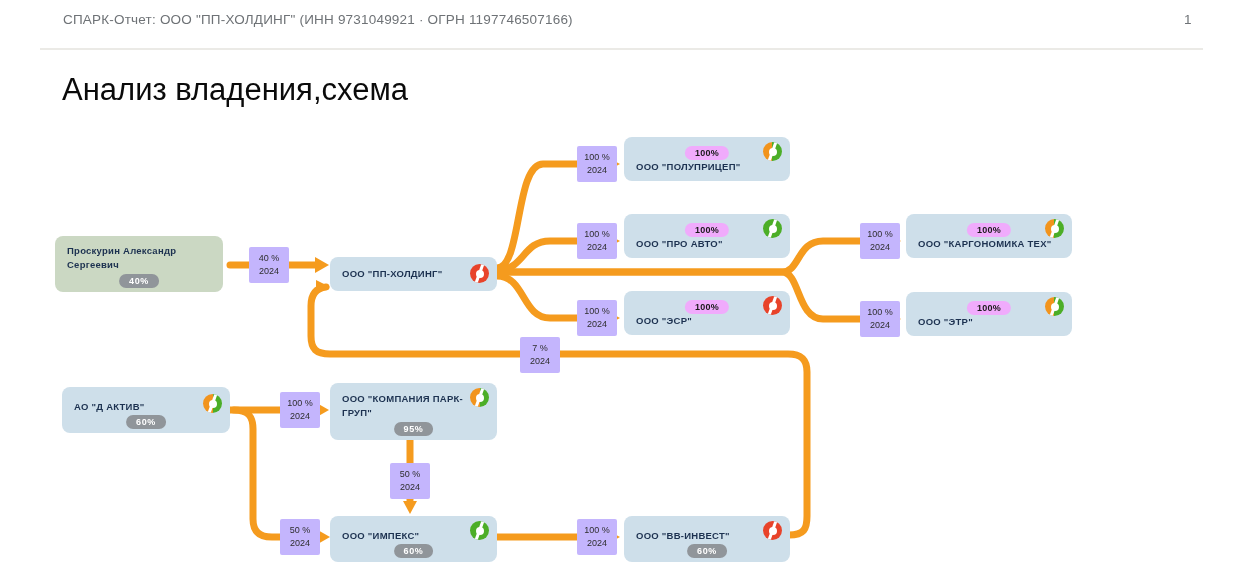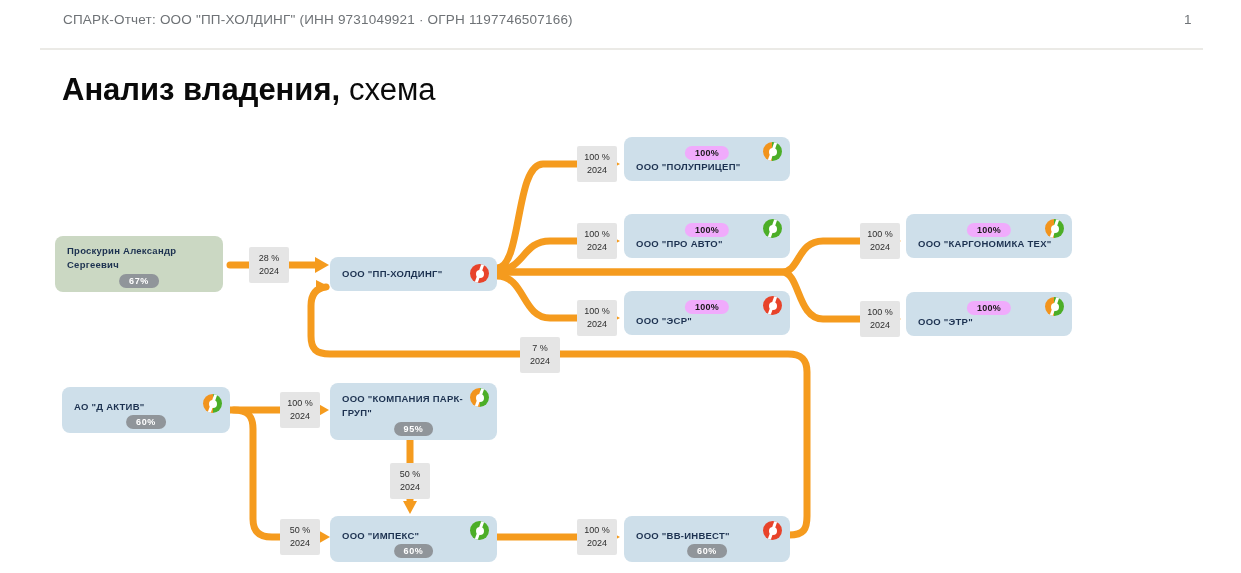--- a/index.html
+++ b/index.html
@@ -7,22 +7,22 @@
        font-family:"Liberation Sans", sans-serif;}
   .page{position:absolute;inset:0;}
 
   
   .report-header{position:absolute;left:63px;top:12px;font-size:13.5px;color:#6E7276;letter-spacing:.2px;}
   .page-number{position:absolute;left:1184px;top:12px;font-size:13.5px;color:#6E7276;}
   .header-divider{position:absolute;left:40px;top:48px;width:1163px;height:2px;background:#EBEAE6;}
 
   
   .page-title{position:absolute;left:62px;top:72px;font-size:31px;color:#0a0a0a;white-space:nowrap;}
-  .page-title .t-bold{font-weight:700;}
-  .page-title .t-light{font-weight:400;margin-left:9px;}
+  .page-title .t-bold{font-weight:400;}
+  .page-title .t-light{font-weight:400;}
 
   
   .edges-svg{position:absolute;left:0;top:0;z-index:1;}
   .node{position:absolute;z-index:2;border-radius:8px;}
   .node.company{background:#CEDFEA;}
   .node.person{background:#CBD8C3;}
   .node-label{position:absolute;font-size:9.5px;font-weight:700;color:#1C3150;letter-spacing:.25px;line-height:14px;}
   .node-label.bottom{left:12px;bottom:7px;right:10px;}
   .node-label.center{left:12px;top:0;bottom:0;display:flex;align-items:center;}
   .node-label.top{left:12px;top:9px;right:34px;}
@@ -35,21 +35,21 @@
   .badge-white{top:9px;background:#f0abfc;color:#1a1a1a;letter-spacing:.3px;}
 
   .risk-icon{position:absolute;width:19px;height:19px;border-radius:50%;overflow:hidden;right:8px;top:5px;}
   .risk-icon::after{content:"";position:absolute;left:8px;top:-2px;width:3px;height:23px;background:#fff;transform:rotate(20deg);}
   .risk-icon::before{content:"";position:absolute;left:5.5px;top:5.5px;width:8px;height:8px;background:#fff;border-radius:50%;z-index:2;}
   .risk-icon[data-icon="red"]{background:#E8432A;}
   .risk-icon[data-icon="green"]{background:#4CAE27;}
   .risk-icon[data-icon="split"]{background:linear-gradient(90deg,#F2941D 0 50%,#4CAE27 50% 100%);}
   .risk-icon.mid{top:7px;}
 
-  .edge-label{position:absolute;z-index:3;width:40px;height:36px;background:#e5e5e5;border-radius:2px;
+  .edge-label{position:absolute;z-index:3;width:40px;height:36px;background:#c4b5fd;border-radius:2px;
               display:flex;flex-direction:column;align-items:center;justify-content:center;
               font-size:9px;color:#2e2e2e;line-height:13px;}
 </style>
 </head>
 <body>
 
 <div class="page">
 
   <div class="report-header">СПАРК-Отчет: ООО "ПП-ХОЛДИНГ" (ИНН 9731049921 · ОГРН 1197746507166)</div>
   <div class="page-number">1</div>
@@ -83,21 +83,21 @@
       <polygon points="316,280 330,287 316,294"></polygon>
       <polygon points="315,402 329,410 315,418"></polygon>
       <polygon points="316,529 330,537 316,545"></polygon>
       <polygon points="403,501 417,501 410,514"></polygon>
       <polygon points="605,529 620,537 605,545"></polygon>
     </g>
   </svg>
 
   <div class="node person" style="left:55px;top:236px;width:168px;height:56px">
     <span class="node-label pad" style="right:30px">Проскурин Александр Сергеевич</span>
-    <span class="badge badge-gray">67%</span>
+    <span class="badge badge-gray">40%</span>
   </div>
 
   <div class="node company" style="left:330px;top:257px;width:167px;height:34px">
     <span class="node-label center">ООО "ПП-ХОЛДИНГ"</span>
     <span class="risk-icon mid" data-icon="red"></span>
   </div>
 
   <div class="node company" style="left:624px;top:137px;width:166px;height:44px">
     <span class="badge badge-white">100%</span>
     <span class="risk-icon" data-icon="split"></span>
@@ -146,21 +146,21 @@
     <span class="risk-icon" data-icon="green"></span>
   </div>
 
   <div class="node company" style="left:624px;top:516px;width:166px;height:46px">
     <span class="node-label top2">ООО "ВВ-ИНВЕСТ"</span>
     <span class="badge badge-gray">60%</span>
     <span class="risk-icon" data-icon="red"></span>
   </div>
 
   <div class="edge-label" style="left:249px;top:247px">
-    <span>28 %</span>
+    <span>40 %</span>
     <span>2024</span>
   </div>
   <div class="edge-label" style="left:577px;top:146px">
     <span>100 %</span>
     <span>2024</span>
   </div>
   <div class="edge-label" style="left:577px;top:223px">
     <span>100 %</span>
     <span>2024</span>
   </div>

